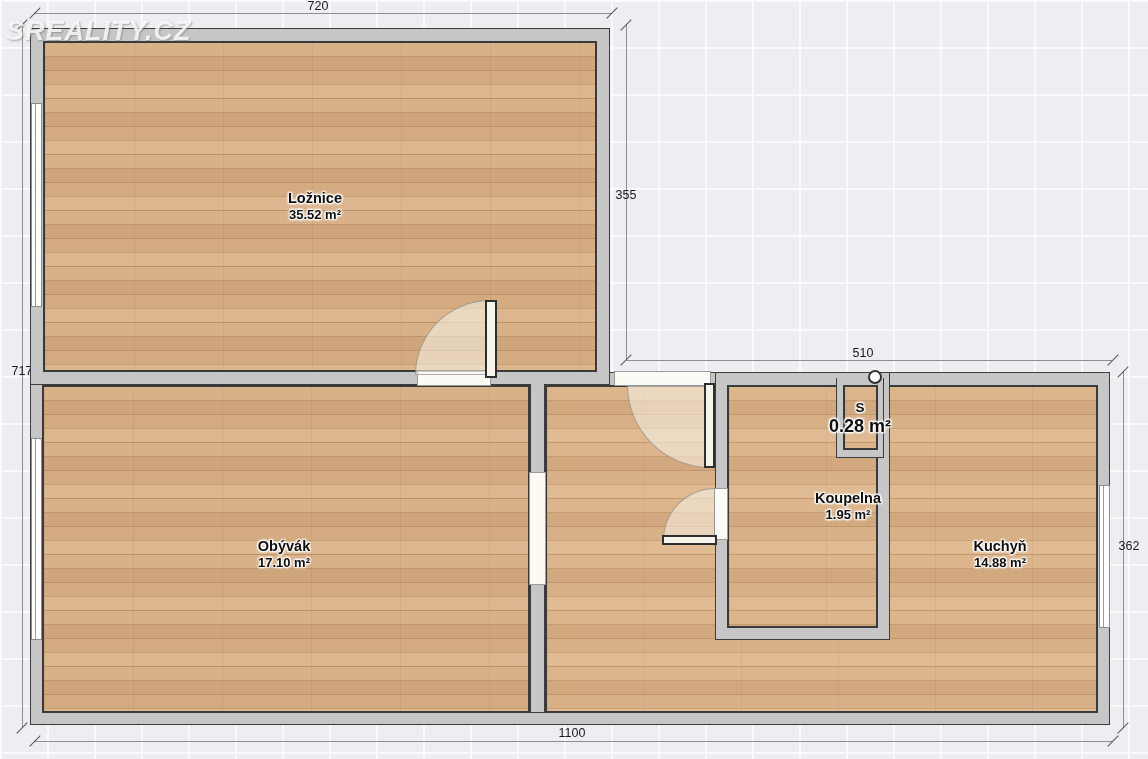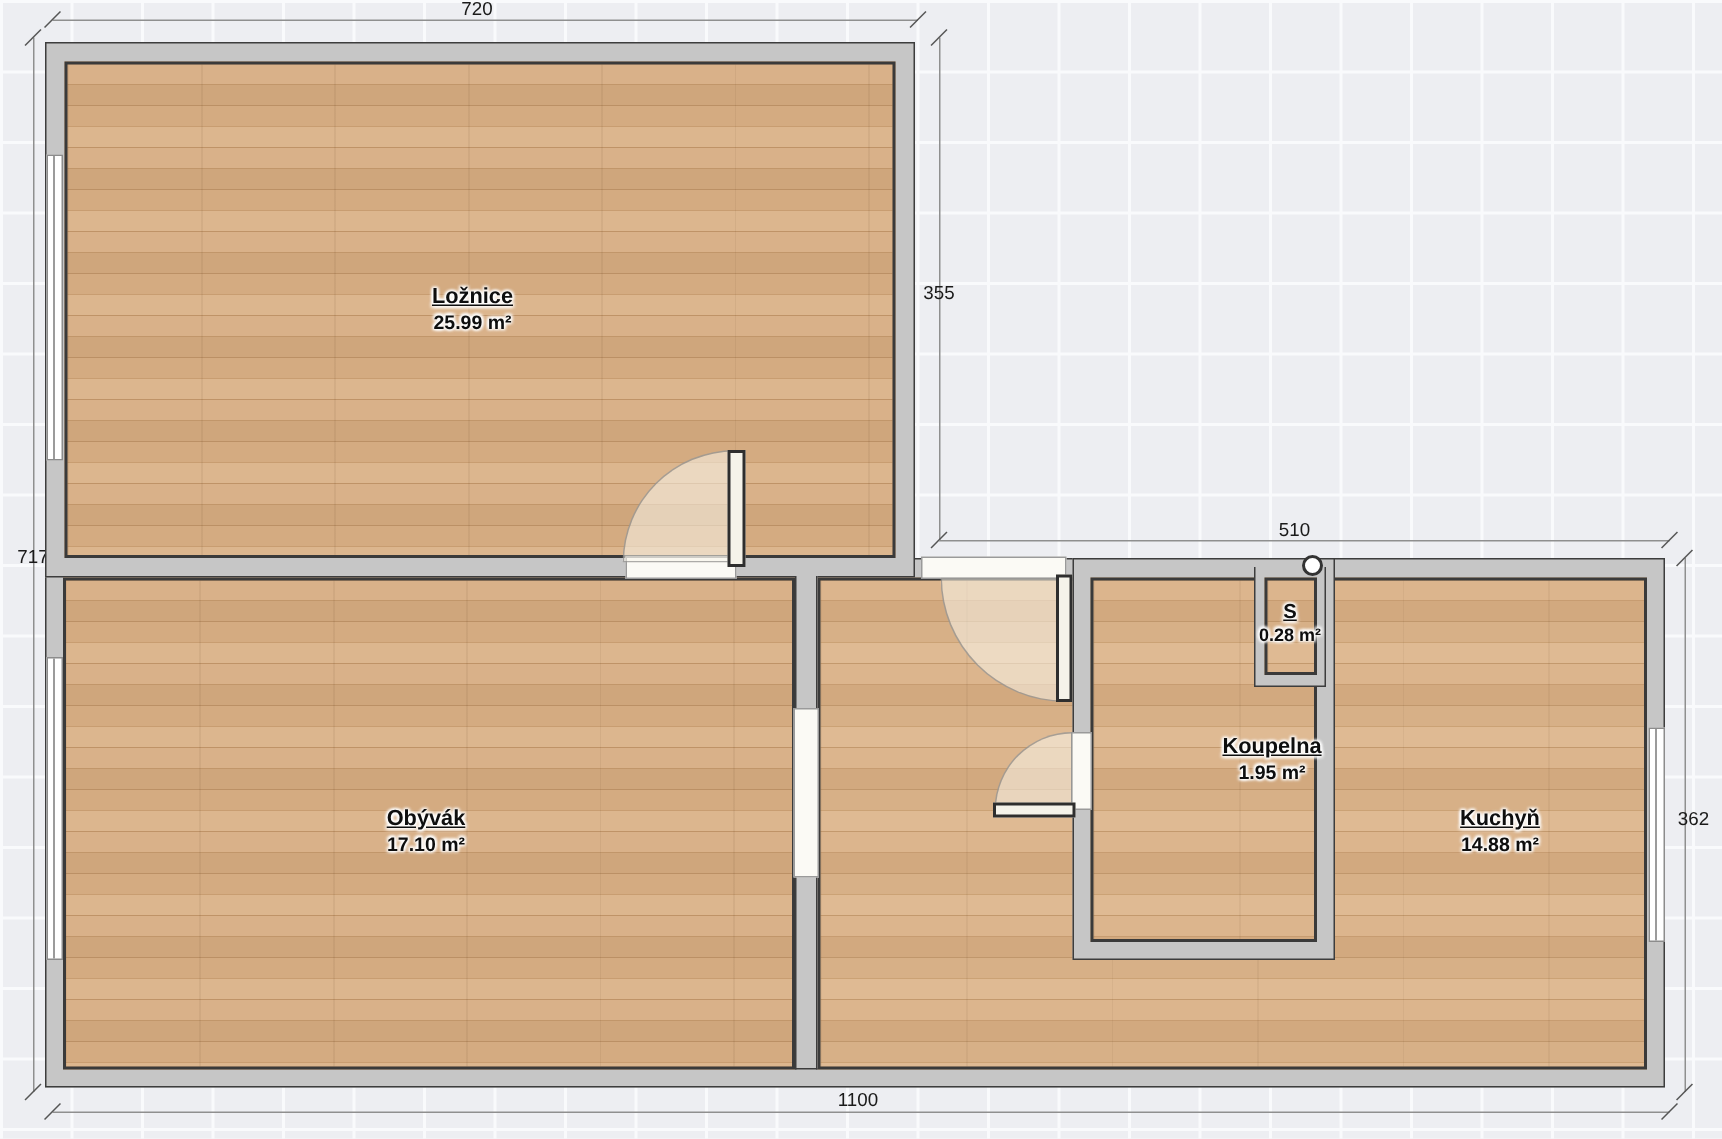--- a/index.html
+++ b/index.html
@@ -62,28 +62,27 @@
   .knob {
     position: absolute; width: 14px; height: 14px; border-radius: 50%;
     background: #ffffff; border: 2px solid #333333;
   }
 
   
   .room-label { position: absolute; transform: translateX(-50%); text-align: center; white-space: nowrap; z-index: 6; }
   .room-name {
     font-size: 14.5px; font-weight: bold; color: #0e0e0e; line-height: 1.15;
     text-shadow: 0 0 2px #fff, 0 0 3px #fff, 1px 1px 2px #fff, -1px -1px 2px #fff, 1px -1px 2px #fff, -1px 1px 2px #fff;
-    text-decoration: underline;
   }
   .room-area {
     font-size: 13px; font-weight: bold; color: #0e0e0e; line-height: 1.2;
     text-shadow: 0 0 2px #fff, 0 0 3px #fff, 1px 1px 2px #fff, -1px -1px 2px #fff, 1px -1px 2px #fff, -1px 1px 2px #fff;
   }
   .room-label.small .room-name { font-size: 13.5px; }
-  .room-label.small .room-area { font-size: 12px; }
+  .room-label.small .room-area { font-size: 18px; }
 
   
   .dim-line-h { position: absolute; height: 0; border-top: 1px solid #8f8f8f; }
   .dim-line-v { position: absolute; width: 0; border-left: 1px solid #8f8f8f; }
   .dim-label {
     position: absolute; font-size: 12.5px; color: #1a1a1a; text-align: center;
     white-space: nowrap; transform: translateX(-50%);
   }
   .tick {
     position: absolute; width: 15px; height: 0; border-top: 1.5px solid #555;
@@ -166,33 +165,34 @@
   <div class="arc arc-bl z5" style="left:627px; top:385px; width:83px; height:83px;"></div>
   <div class="leaf z5" style="left:704px; top:383px; width:11px; height:85px;"></div>
 
   <div class="arc arc-tl z5" style="left:663px; top:488px; width:52px; height:52px;"></div>
   <div class="leaf z5" style="left:662px; top:535px; width:55px; height:10px;"></div>
 
   <div class="knob z5" style="left:868px; top:370px;"></div>
 
   <div class="room-label" style="left:315px; top:190px;">
     <div class="room-name">Ložnice</div>
-    <div class="room-area">25.99 m²</div>
+    <div class="room-area">35.52 m²</div>
   </div>
   <div class="room-label" style="left:284px; top:538px;">
     <div class="room-name">Obývák</div>
     <div class="room-area">17.10 m²</div>
   </div>
   <div class="room-label" style="left:848px; top:490px;text-align:center;">
     <div class="room-name">Koupelna</div>
     <div class="room-area">1.95 m²</div>
   </div>
   <div class="room-label" style="left:1000px; top:538px;">
     <div class="room-name">Kuchyň</div>
     <div class="room-area">14.88 m²</div>
   </div>
   <div class="room-label small" style="left:860px; top:400px;">
     <div class="room-name">S</div>
     <div class="room-area">0.28 m²</div>
   </div>
 
+  <div class="watermark">SREALITY.CZ</div>
 
 </div>
 
 </body></html>

